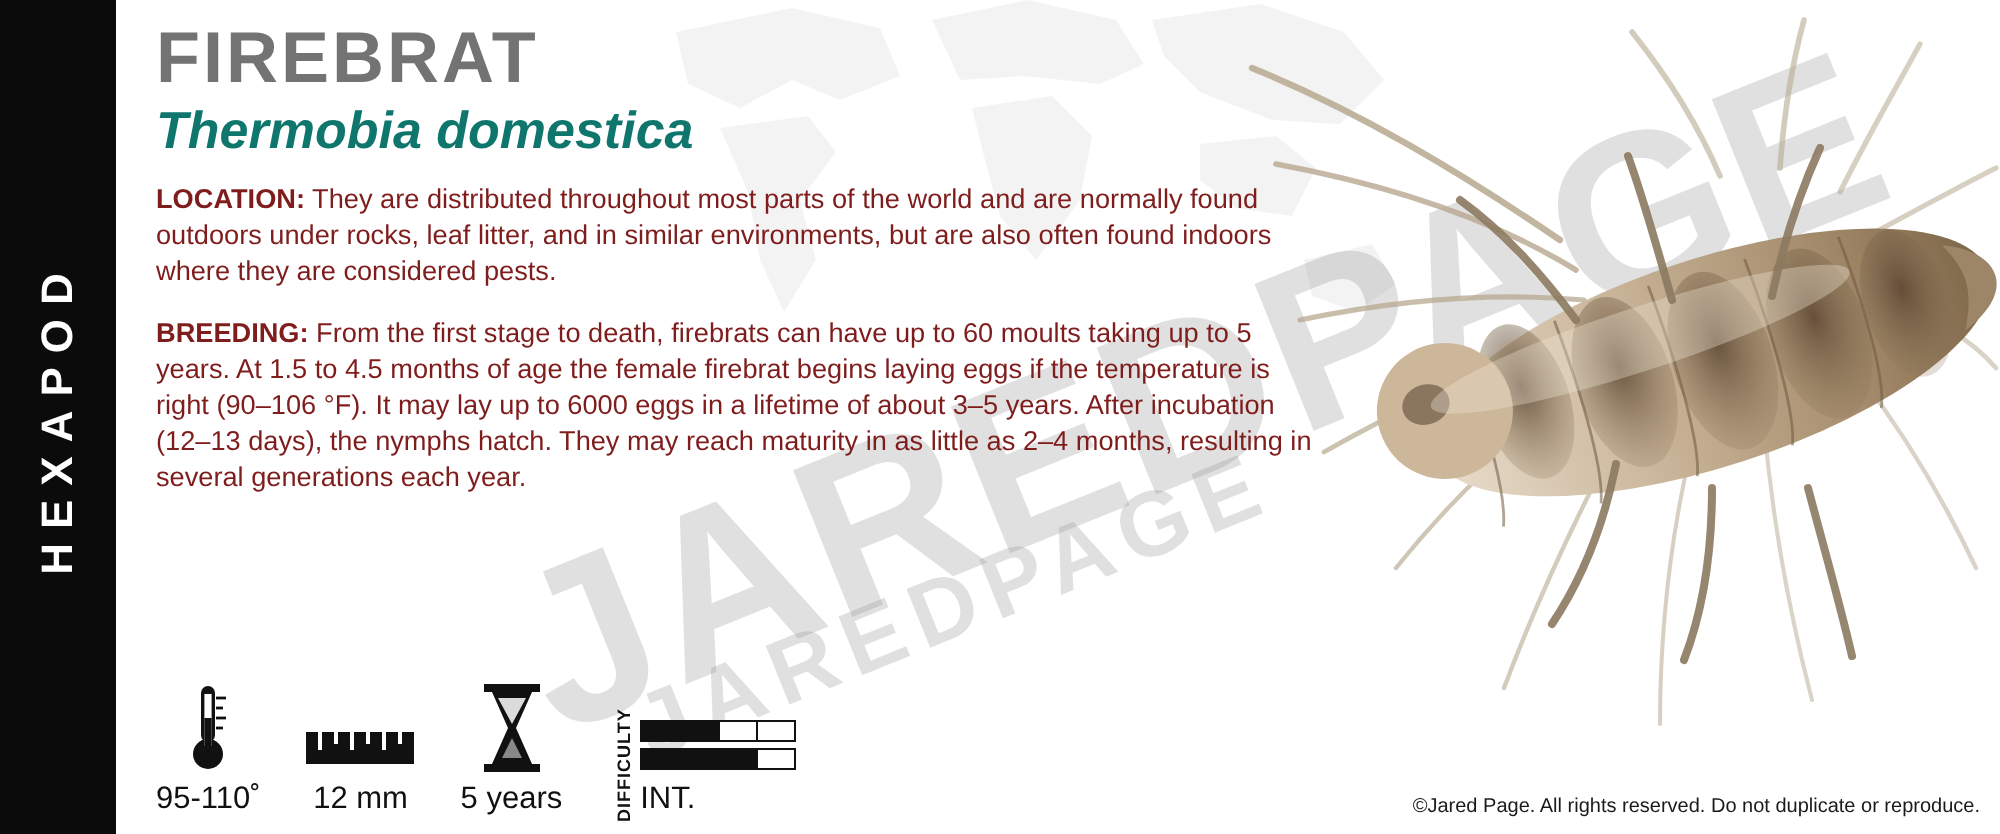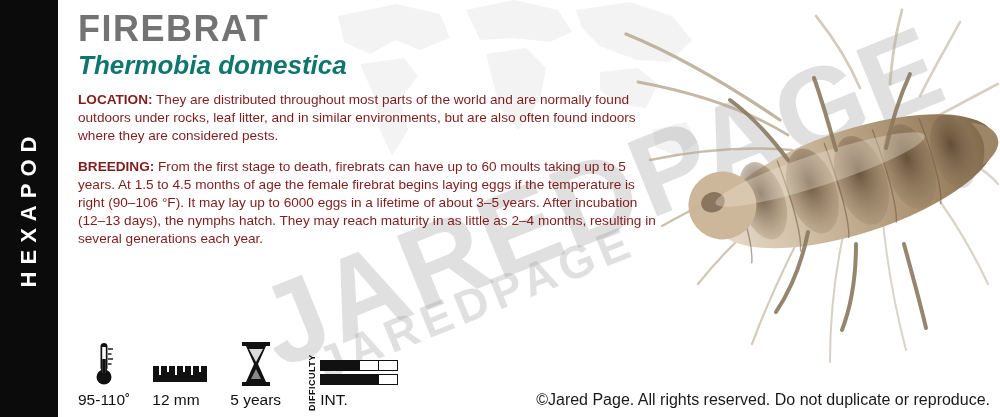--- a/index.html
+++ b/index.html
@@ -144,20 +144,21 @@
     left: 78px;
     bottom: 8px;
     height: 78px;
     display: flex;
     align-items: flex-end;
     z-index: 5;
   }
   .stat {
     display: flex;
     flex-direction: column;
+    align-items: center;
     justify-content: flex-end;
     margin-right: 22px;
   }
   .stat .glyph {
     height: 46px;
     display: flex;
     align-items: flex-end;
     justify-content: center;
   }
   .stat .val {
@@ -213,21 +214,21 @@
     color: #111111;
     margin-top: 3px;
     text-align: left;
   }
 
   
   #copyright {
     position: absolute;
     right: 10px;
     bottom: 8px;
-    font-size: 16px;
+    font-size: 10px;
     color: #1a1a1a;
     z-index: 7;
     font-family: "Liberation Sans", sans-serif;
   }
 </style>
 </head>
 <body>
 
 <div id="card">
 

